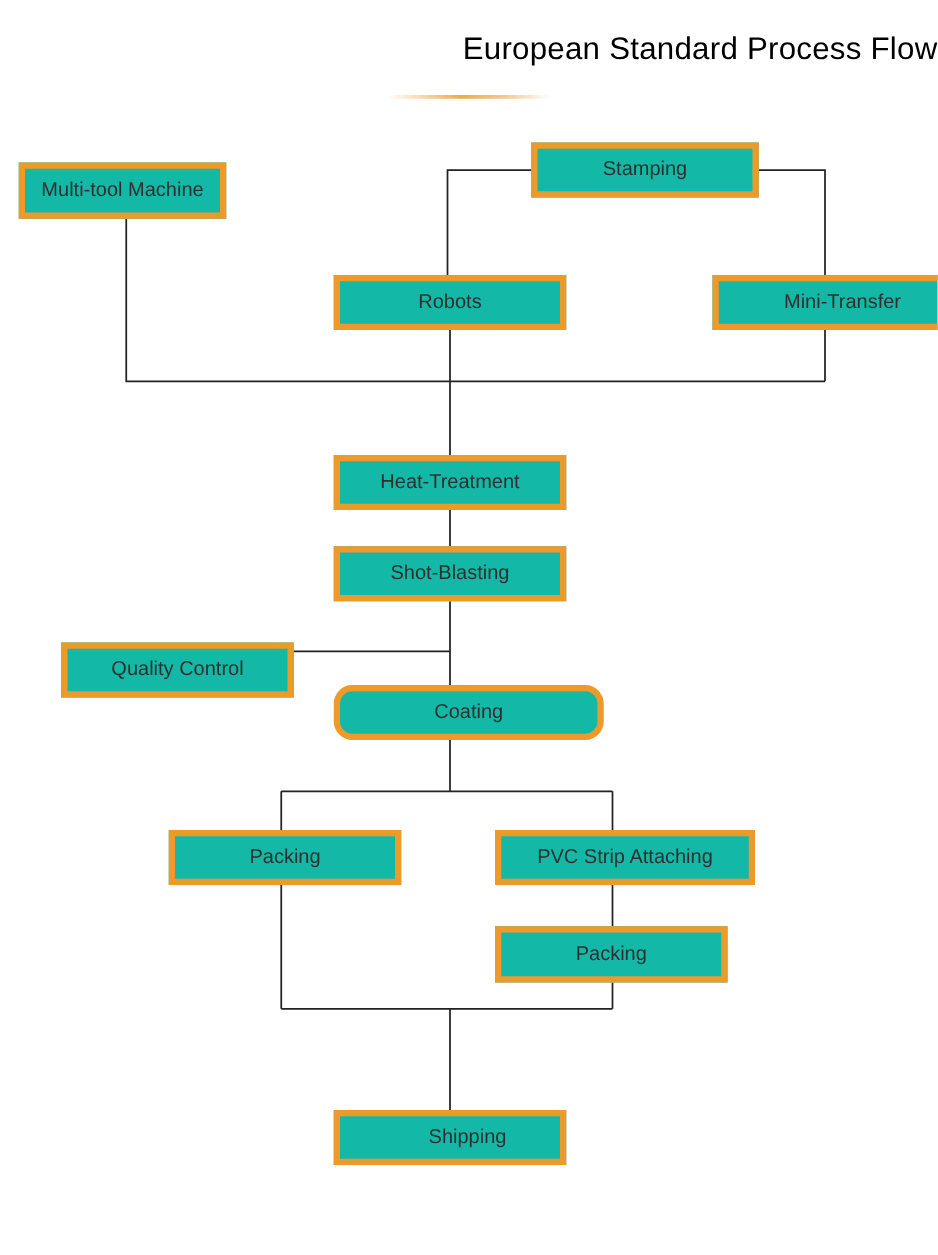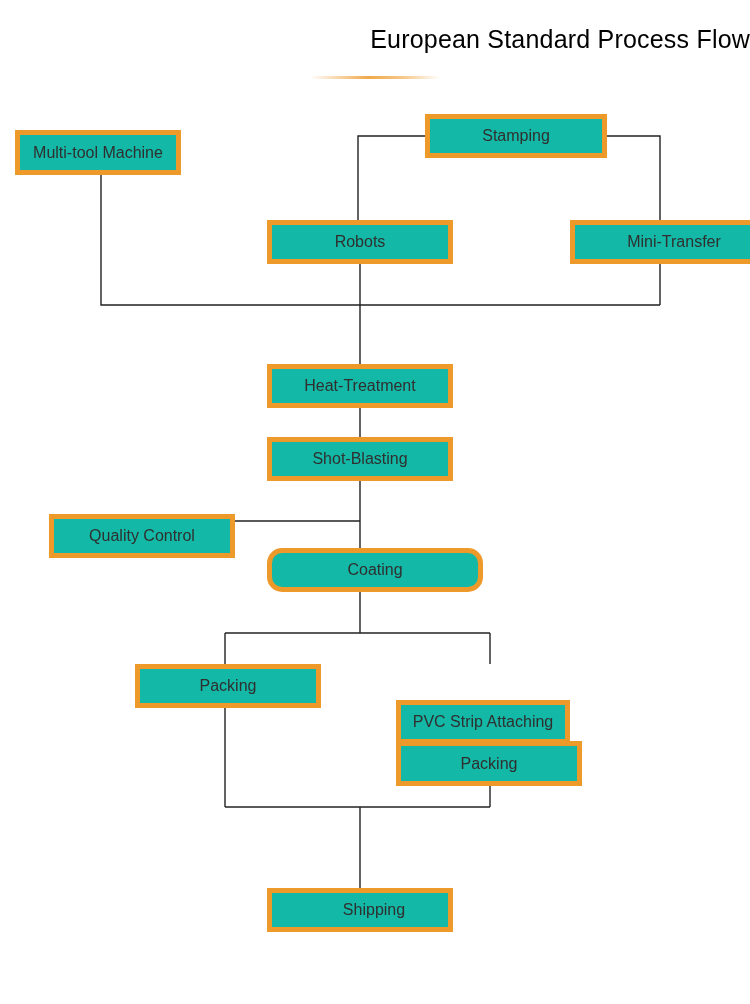--- a/index.html
+++ b/index.html
@@ -146,21 +146,21 @@
   </div>
 
   <div class="node" style="left:267px; top:548px; width:216px; height:44px;border-radius:15px;">
     <span class="node-label">Coating</span>
   </div>
 
   <div class="node" style="left:135px; top:664px; width:186px; height:44px;">
     <span class="node-label">Packing</span>
   </div>
 
-  <div class="node" style="left:396px; top:664px; width:174px; height:44px;margin-top:36px;">
+  <div class="node" style="left:396px; top:664px; width:208px; height:44px;">
     <span class="node-label">PVC Strip Attaching</span>
   </div>
 
   <div class="node" style="left:396px; top:741px; width:186px; height:45px;">
     <span class="node-label">Packing</span>
   </div>
 
   <div class="node" style="left:267px; top:888px; width:186px; height:44px;padding-left:28px;">
     <span class="node-label">Shipping</span>
   </div>

